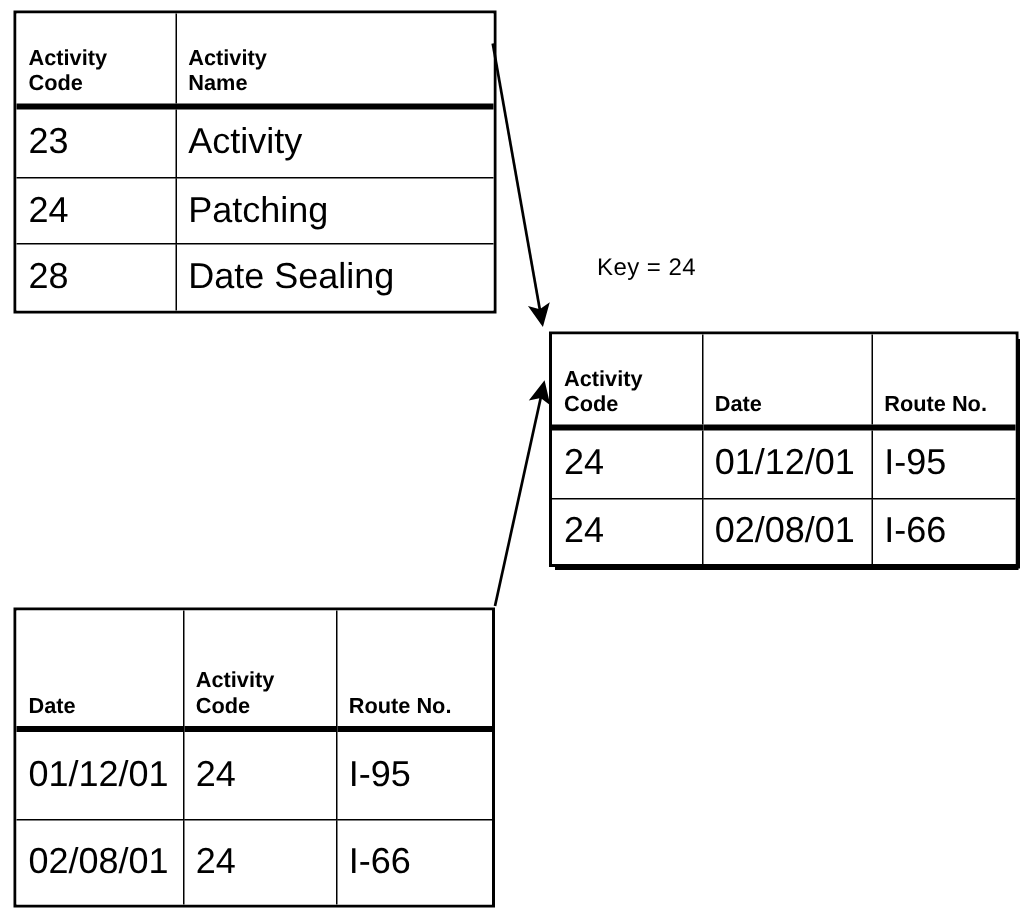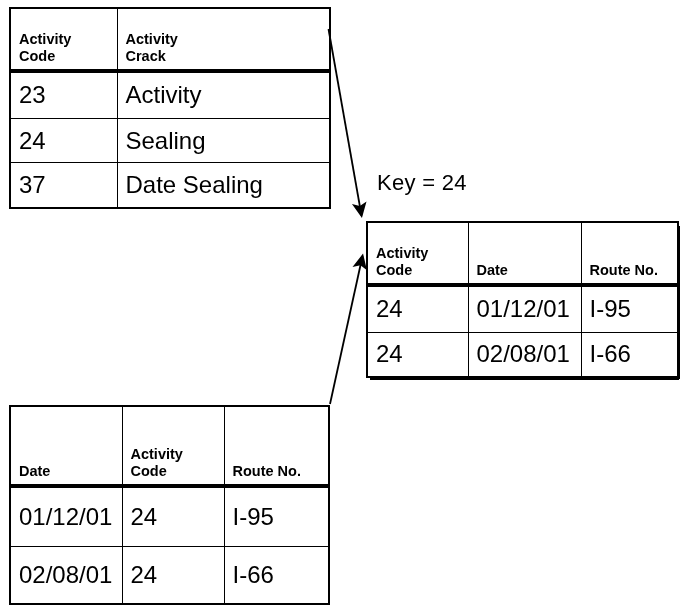--- a/index.html
+++ b/index.html
@@ -94,23 +94,23 @@
     top: 3px;
     bottom: -3px;
     right: -3px;
     width: 2px;
     background: #000;
   }
 
   
   #key-label {
     position: absolute;
-    left: 377px;
+    left: 398px;
     top: 170px;
-    font-size: 22px;
+    font-size: 16px;
     letter-spacing: 0.3px;
     white-space: nowrap;
   }
 
   
   #arrow-layer {
     position: absolute;
     left: 0; top: 0;
     width: 687px; height: 612px;
     pointer-events: none;
@@ -128,33 +128,33 @@
           <col>
         </colgroup>
       <tbody>
         <tr class="header-row">
           <th>
             <span>Activity</span><br>
             <span>Code</span>
           </th>
           <th>
             <span>Activity</span><br>
-            <span>Crack</span>
+            <span>Name</span>
           </th>
         </tr>
         <tr>
           <td class="cell-center">23</td>
           <td class="cell-left">Activity</td>
         </tr>
         <tr>
           <td class="cell-center">24</td>
-          <td class="cell-left">Sealing</td>
-        </tr>
-        <tr>
-          <td class="cell-center">37</td>
+          <td class="cell-left">Patching</td>
+        </tr>
+        <tr>
+          <td class="cell-center">28</td>
           <td class="cell-left">Date Sealing</td>
         </tr>
       </tbody>
     </table>
   </div>
 
   <div id="key-label">Key = 24</div>
 
   <div class="db-table shadow-bottom shadow-right" id="table-key-result">
     <table>

